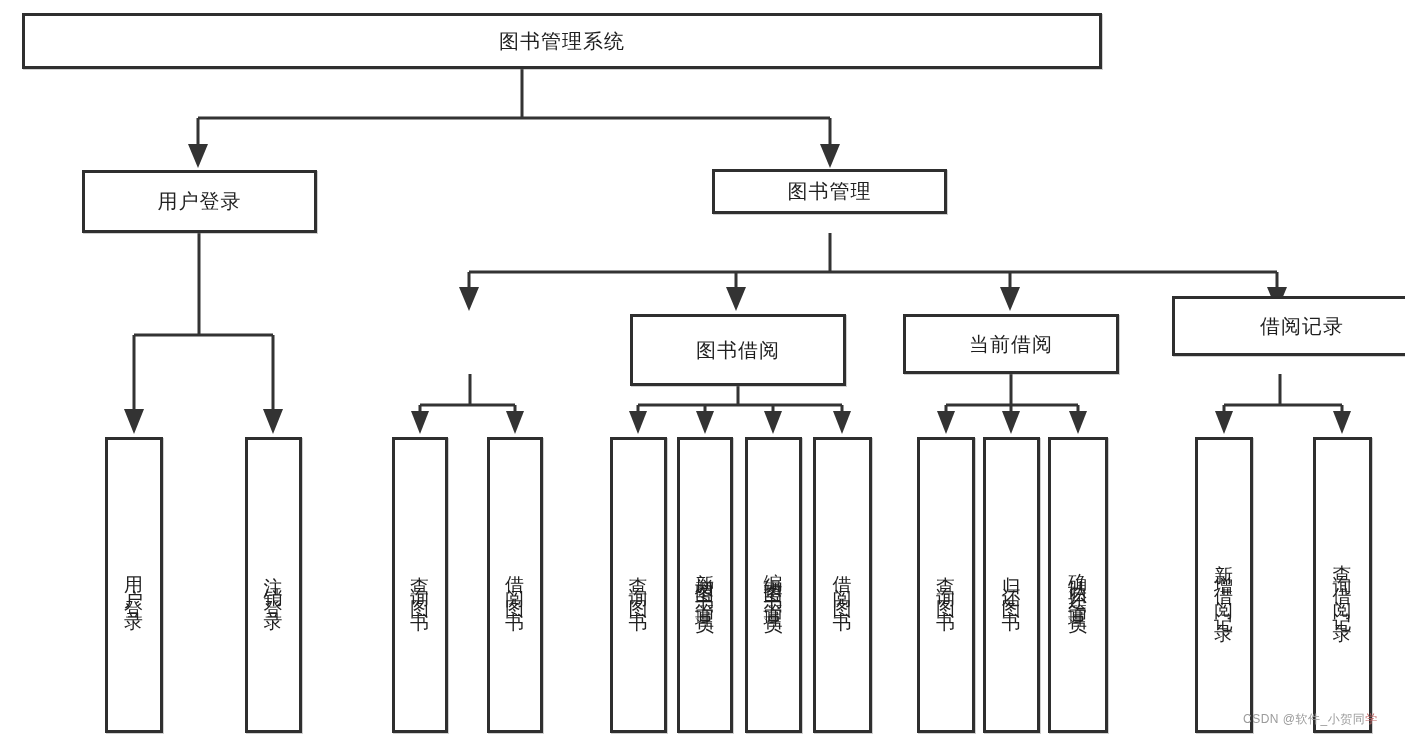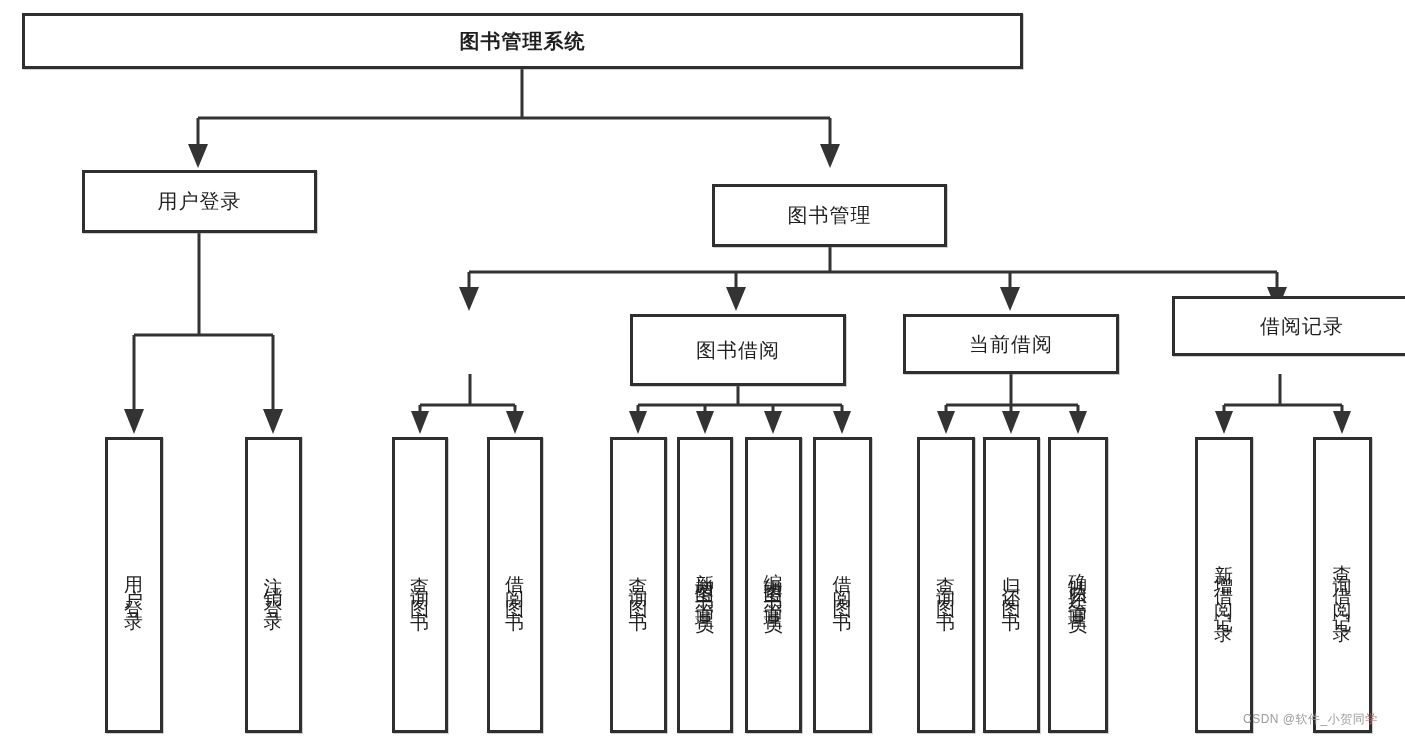--- a/index.html
+++ b/index.html
@@ -78,24 +78,24 @@
       <polygon points="764,411 782,411 773,434"></polygon>
       <polygon points="833,411 851,411 842,434"></polygon>
       <polygon points="937,411 955,411 946,434"></polygon>
       <polygon points="1002,411 1020,411 1011,434"></polygon>
       <polygon points="1069,411 1087,411 1078,434"></polygon>
       <polygon points="1215,411 1233,411 1224,434"></polygon>
       <polygon points="1333,411 1351,411 1342,434"></polygon>
     </g>
   </svg>
 
-  <div class="node" style="left:22px;top:13px;width:1001px;height:56px;font-weight:bold;">图书管理系统</div>
+  <div class="node" style="left:22px;top:13px;width:1080px;height:56px;">图书管理系统</div>
 
   <div class="node" style="left:82px;top:170px;width:235px;height:63px;">用户登录</div>
-  <div class="node" style="left:712px;top:184px;width:235px;height:63px;">图书管理</div>
+  <div class="node" style="left:712px;top:169px;width:235px;height:45px;">图书管理</div>
 
   <div class="node" style="left:630px;top:314px;width:216px;height:72px;">图书借阅</div>
   <div class="node" style="left:903px;top:314px;width:216px;height:60px;">当前借阅</div>
   <div class="node" style="left:1172px;top:296px;width:260px;height:60px;font-family:Liberation Mono, monospace;">借阅记录</div>
 
   <div class="node leaf" style="left:105px;top:437px;width:58px;height:296px;">用户登录</div>
   <div class="node leaf" style="left:245px;top:437px;width:57px;height:296px;">注销登录</div>
 
   <div class="node leaf" style="left:392px;top:437px;width:56px;height:296px;">查询图书</div>
   <div class="node leaf" style="left:487px;top:437px;width:56px;height:296px;">借阅图书</div>

